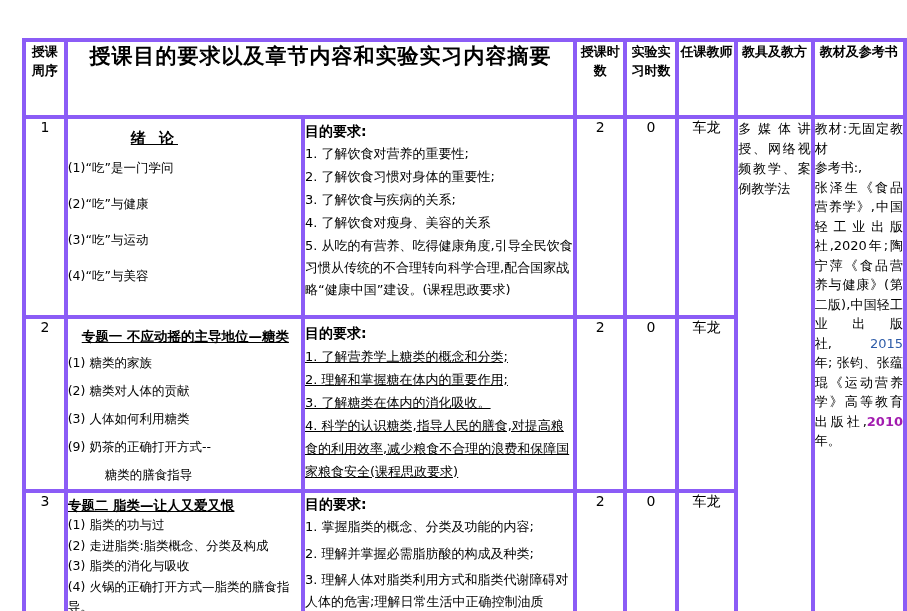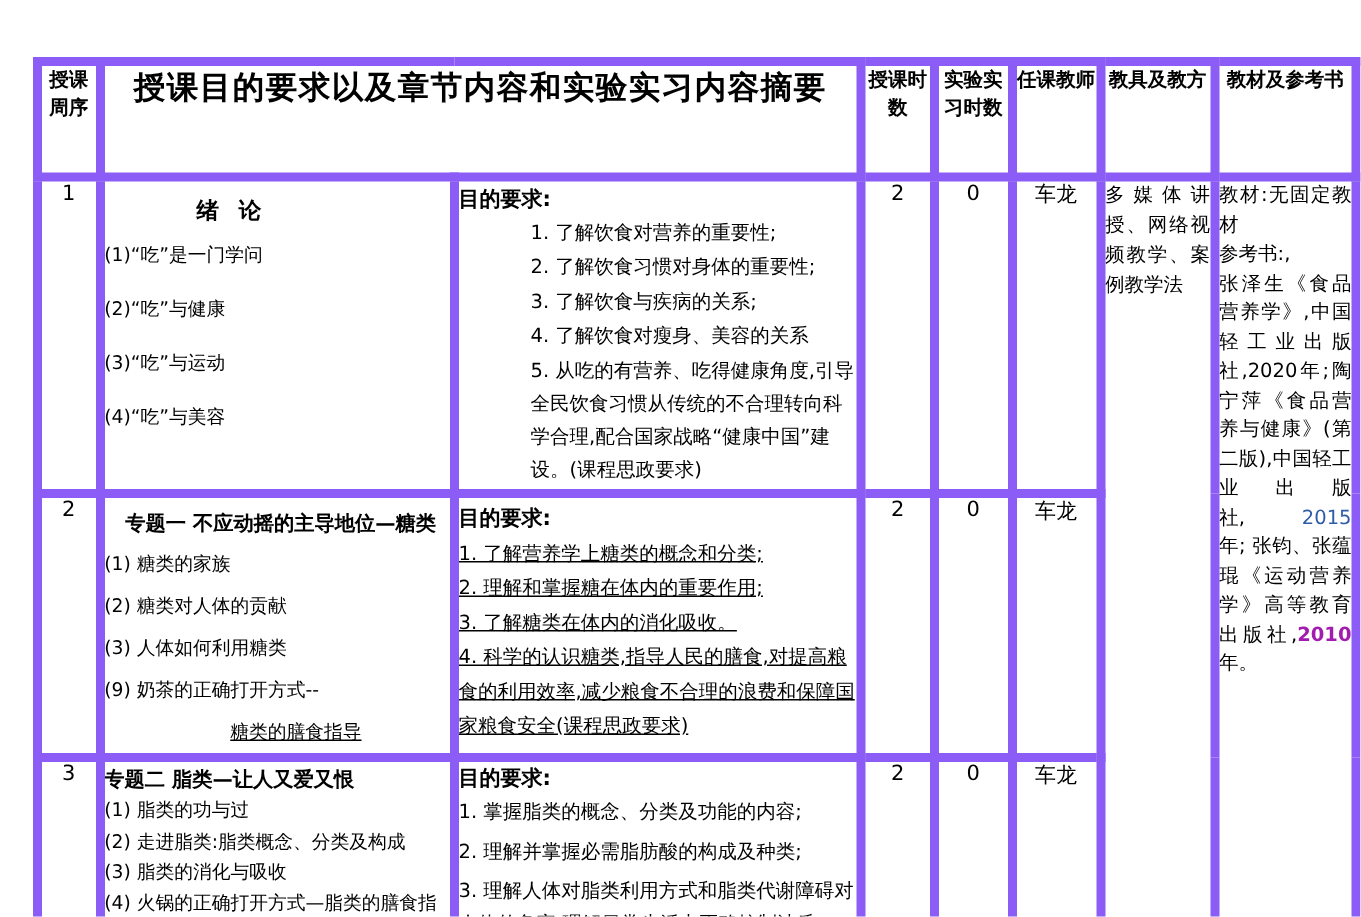--- a/index.html
+++ b/index.html
@@ -1,37 +1,37 @@
 <!DOCTYPE html>
 <html><head>
 <meta charset="utf-8">
 <style>
   html,body{margin:0;padding:0;background:#ffffff;}
   body{width:907px;height:611px;position:relative;overflow:hidden;
        font-family:"DejaVu Sans","Liberation Sans",sans-serif;color:#000;}
   table.sched{position:absolute;left:22px;top:38px;border-collapse:collapse;table-layout:fixed;}
-  .sched td,.sched th{border:6px solid #8b5cf6;padding:0;overflow:hidden;vertical-align:top;background:#fff;}
+  .sched td,.sched th{border:4px solid #8b5cf6;padding:0;overflow:hidden;vertical-align:top;background:#fff;}
   
   .hdr{font-weight:bold;font-size:13px;line-height:19px;text-align:center;vertical-align:middle;padding:2px 1px;}
   .big-title{font-size:21px;font-weight:bold;text-align:center;vertical-align:middle;letter-spacing:1px;}
   
   .week,.num,.teacher{font-size:14px;text-align:center;vertical-align:middle;}
   .chapter{font-size:12.5px;padding:4px 2px 0 10px;}
   .purpose{font-size:13px;padding:5px 6px 0 8px;}
   .p-head{font-weight:bold;font-size:14px;}
-  .ch-title{font-weight:bold;font-size:13.5px;}
+  .ch-title{font-weight:bold;font-size:13.5px;text-decoration:underline;}
   
   .c1 .ch-title{text-align:center;letter-spacing:4px;margin:10px 60px 2px 0;font-size:15px;}
   .c1 .ch-item{line-height:36px;}
   .p1 .p-head{line-height:24px;}
-  .p1 .p-item{line-height:22px;margin-bottom:1px;padding-left:48px;}
+  .p1 .p-item{line-height:22px;margin-bottom:1px;}
   
   .c2 .ch-title{line-height:26px;margin-top:4px;margin-left:14px;}
   .c2 .ch-item{line-height:28px;}
-  .c2 .ch-cont{line-height:28px;padding-left:84px;text-decoration:underline;}
+  .c2 .ch-cont{line-height:28px;padding-left:37px;}
   .p2 .p-head{line-height:24px;margin-top:2px;}
   .p2 .p-item{line-height:23px;text-decoration:underline;}
   
   .c3 .ch-title{line-height:20px;margin-top:2px;}
   .c3 .ch-item{line-height:20.5px;}
   .p3 .p-head{line-height:23px;}
   .p3 .p-item{line-height:21.5px;margin-bottom:5px;}
   
   .aids{font-size:13px;line-height:20px;padding:4px 9px;text-align:justify;}
   .refs{font-size:13px;line-height:19.5px;padding:3px 7px;text-align:justify;}

